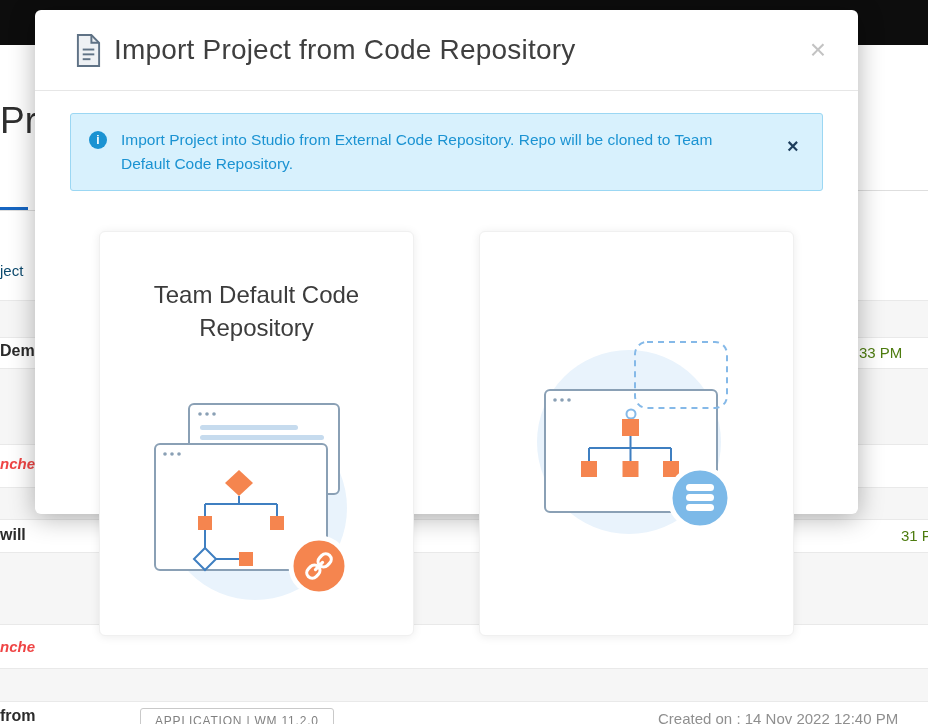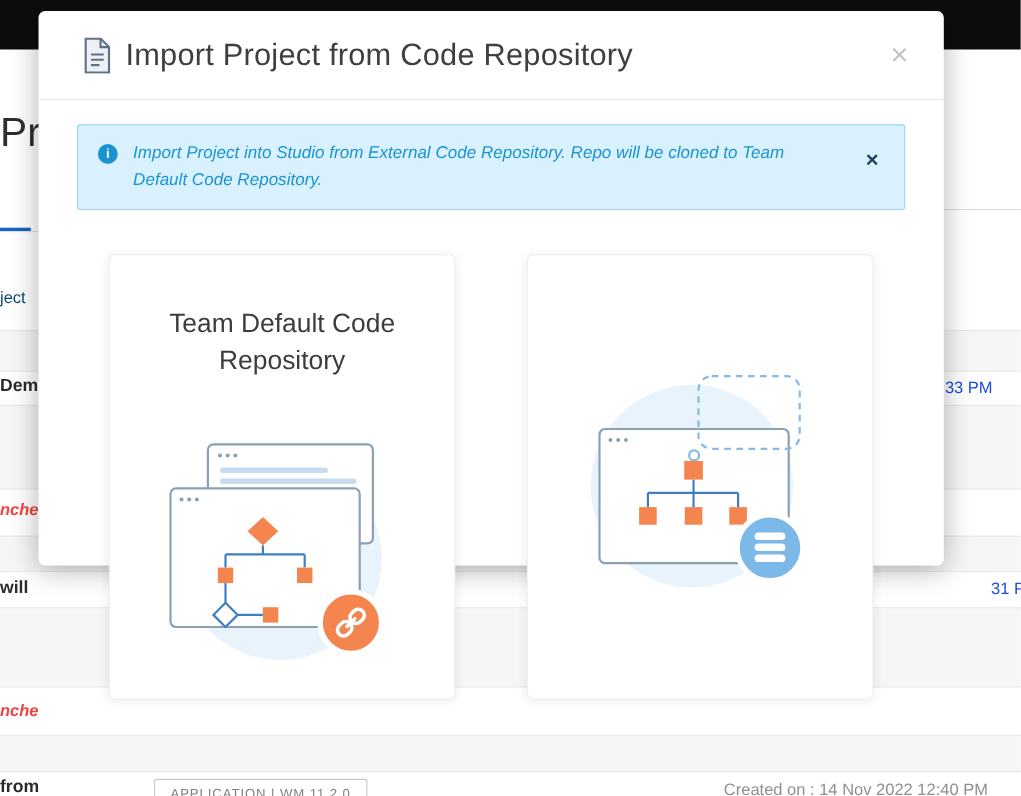--- a/index.html
+++ b/index.html
@@ -9,40 +9,40 @@
   
   .topbar{position:absolute;left:0;top:0;width:928px;height:45px;background:#0d0d0d;z-index:1;}
   .frag{position:absolute;white-space:nowrap;z-index:2;}
   .bg-heading{left:0;top:100px;font-size:37px;color:#2f2f2f;font-weight:400;}
   .tab-indicator{position:absolute;left:0;top:207px;width:28px;height:3px;background:#1665c1;z-index:3;}
   .hline{position:absolute;height:1px;background:#dedede;z-index:2;}
   .band{position:absolute;left:0;width:928px;background:#f6f6f6;border-top:1px solid #e9e9e9;border-bottom:1px solid #e9e9e9;z-index:1;}
   .bg-search{left:0;top:262px;font-size:15px;color:#0c4a6e;}
   .bg-name{font-size:16px;font-weight:700;color:#2b2b2b;}
   .bg-link{font-size:15px;font-weight:700;color:#ef4444;cursor:pointer;font-style:italic;}
-  .bg-time{font-size:15px;color:#1d4ed8;}
+  .bg-time{font-size:15px;color:#4d7c0f;}
   .bg-created{font-size:15px;color:#8f8f8f;}
   .bg-badge{position:absolute;left:140px;top:708px;z-index:2;border:1px solid #c9c9c9;border-radius:3px;
     padding:5px 14px;font-size:12px;color:#808080;letter-spacing:0.8px;white-space:nowrap;background:#fff;}
 
   
   .modal{position:absolute;left:35px;top:10px;width:823px;height:504px;background:#ffffff;border-radius:6px;
     box-shadow:0 4px 26px rgba(0,0,0,0.30);z-index:10;}
   .modal-header{position:relative;height:80px;border-bottom:1px solid #e6e6e6;display:flex;align-items:center;padding:0 40px;}
   .doc-icon{display:inline-flex;margin-right:12px;}
   .modal-title{font-size:28px;font-weight:500;color:#3f3f3f;margin:0;letter-spacing:0.2px;}
   .modal-close{position:absolute;right:28px;top:22px;border:none;background:transparent;font-size:28px;line-height:1;
     color:#c3c3c3;cursor:pointer;padding:4px;}
   .modal-body{padding:22px 35px 0 35px;}
 
   .alert{display:flex;align-items:flex-start;background:#d8f1fd;border:1px solid #9bd7f3;border-radius:3px;
     padding:14px 16px 14px 18px;min-height:40px;}
   .info-icon{flex:0 0 auto;width:18px;height:18px;border-radius:50%;background:#1b93d2;color:#ffffff;
     font-size:12px;font-weight:700;display:flex;align-items:center;justify-content:center;margin-top:3px;font-style:normal;}
-  .alert-text{flex:1 1 auto;margin:0 24px 0 14px;font-size:15.5px;line-height:1.55;color:#1b93d2;max-width:640px;font-style:italic;}
+  .alert-text{flex:1 1 auto;margin:0 24px 0 14px;font-size:15.5px;line-height:1.55;color:#1b93d2;max-width:640px;}
   .alert-close{flex:0 0 auto;border:none;background:transparent;color:#1d3d5c;font-size:20px;font-weight:700;
     line-height:1;cursor:pointer;margin-top:6px;padding:2px;}
 
   .cards{display:flex;justify-content:center;gap:65px;margin-top:40px;}
   .card{width:315px;height:405px;background:#ffffff;border:1px solid #f0f0f0;border-radius:6px;
     box-shadow:0 1px 10px rgba(0,0,0,0.08);cursor:pointer;text-align:center;padding-top:46px;box-sizing:border-box;}
   .card-title{font-size:24px;font-weight:500;color:#3c3c3c;line-height:1.38;max-width:235px;margin:0 auto;}
   .illus{margin-top:52px;display:flex;justify-content:center;}
 </style>
 </head>

